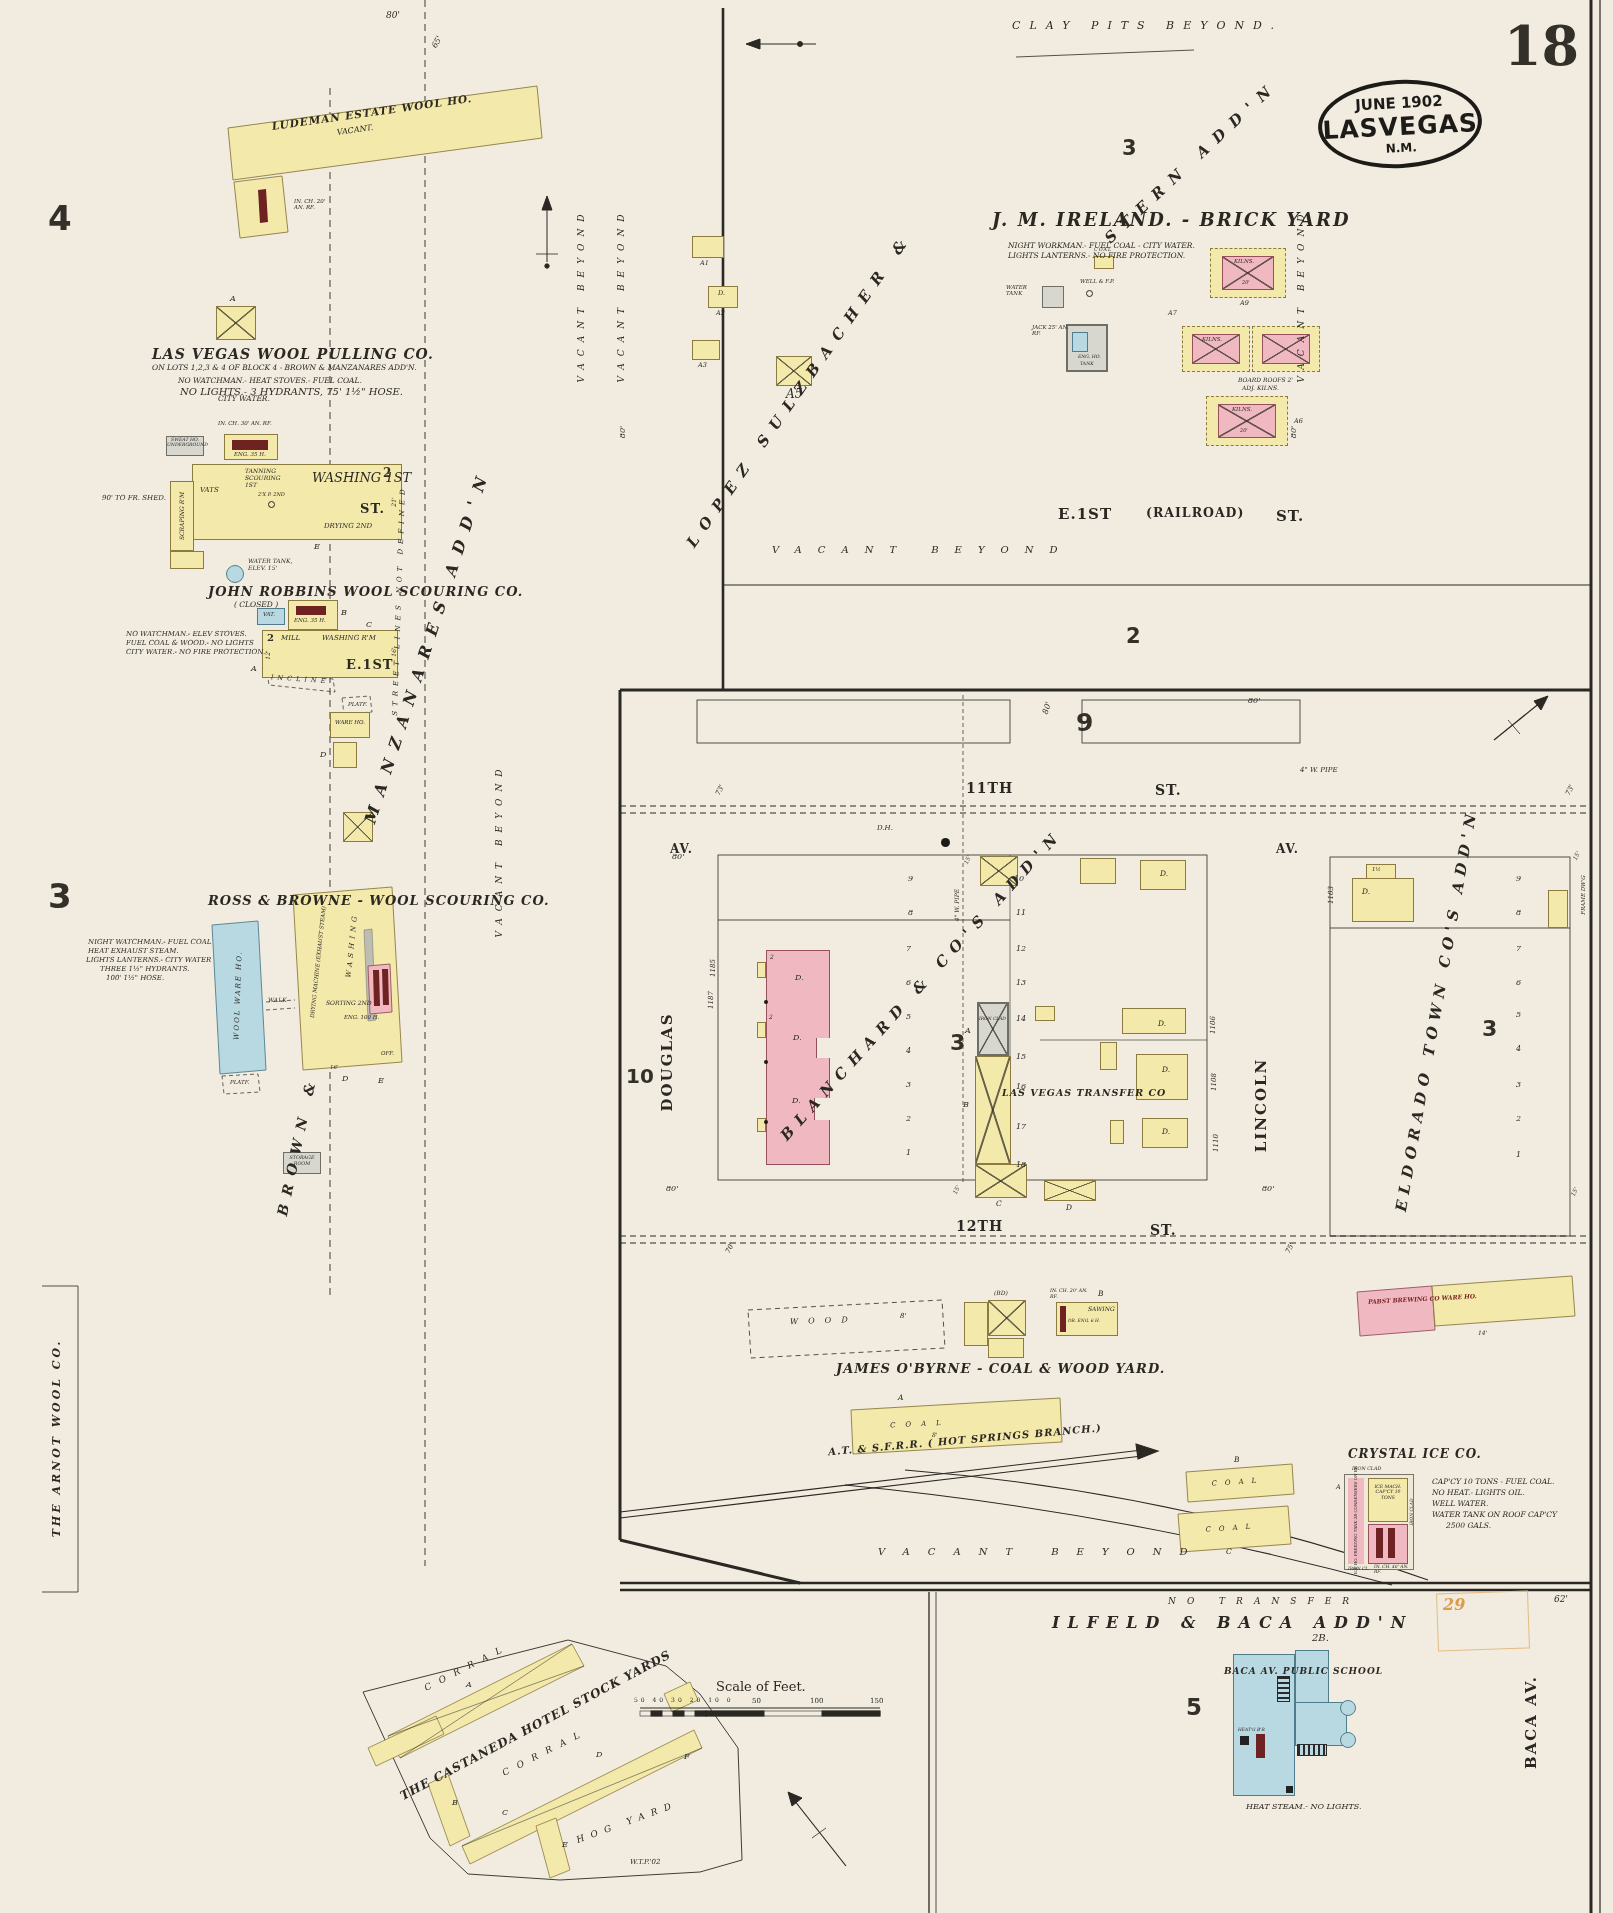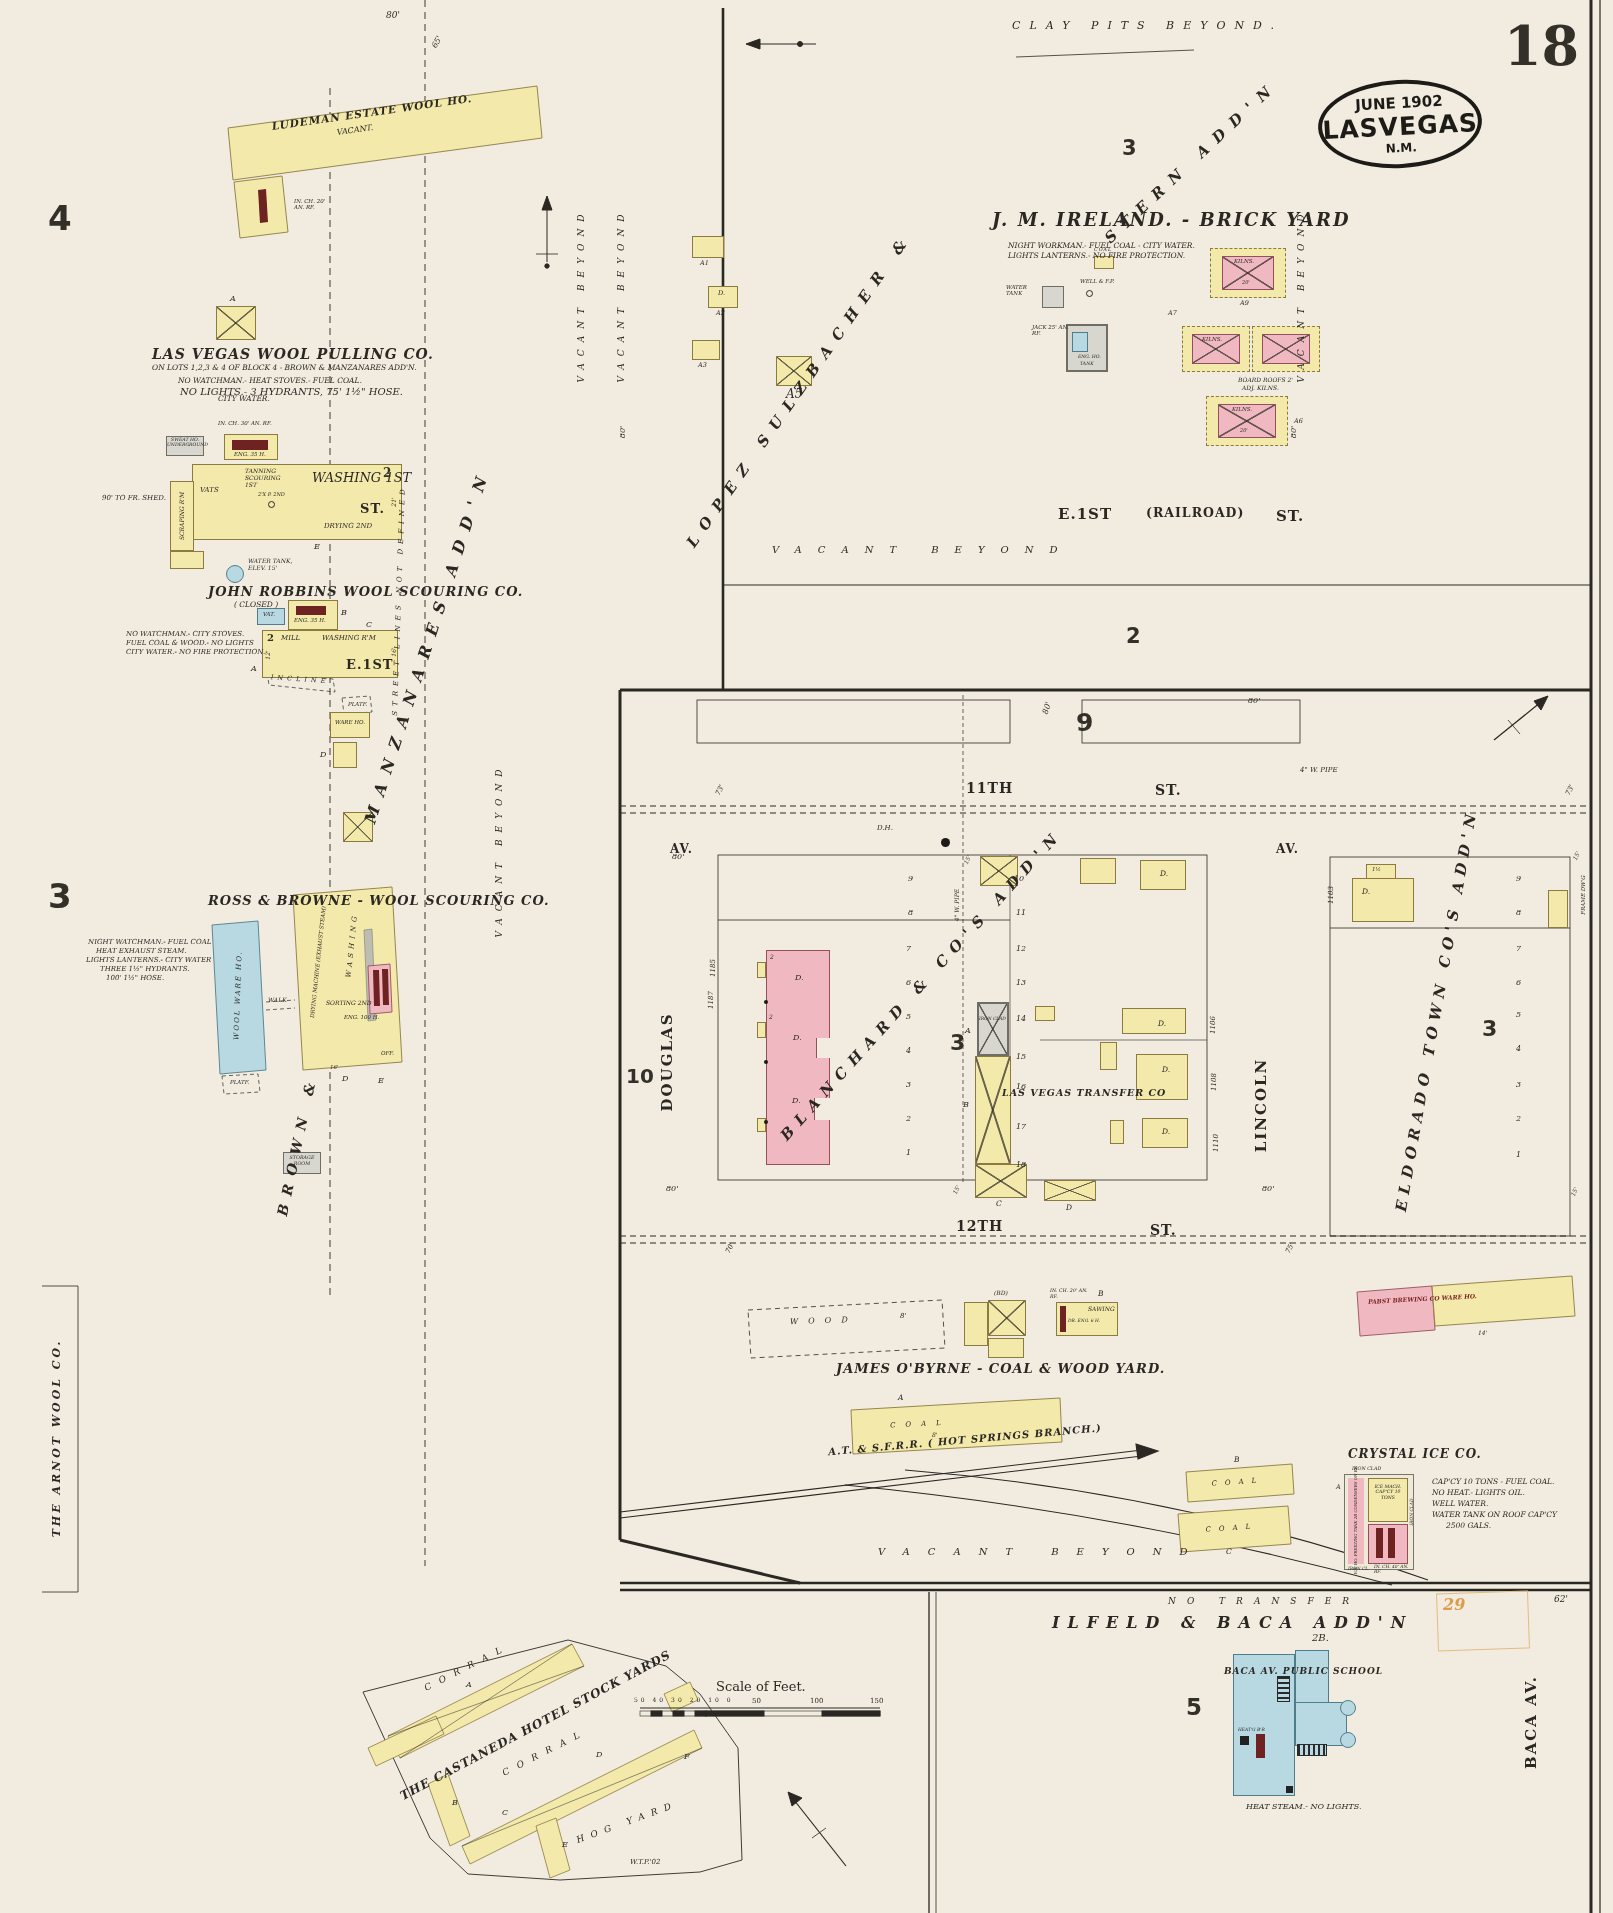--- a/index.html
+++ b/index.html
@@ -197,21 +197,21 @@
 <div class="t w" style="left:248px;top:558px;font-size:6px;width:58px;">WATER TANK, ELEV. 15'</div>
 
 <div class="t st" style="left:208px;top:585px;font-size:13px;font-style:italic;">JOHN ROBBINS WOOL SCOURING CO.</div>
 <div class="t" style="left:234px;top:601px;font-size:7.5px;">( CLOSED )</div>
 <div class="bldg bb" style="left:257px;top:608px;width:28px;height:17px;"></div>
 <div class="t" style="left:263px;top:611px;font-size:5.5px;">VAT.</div>
 <div class="bldg yb" style="left:288px;top:600px;width:50px;height:30px;"></div>
 <div class="bldg dr" style="left:296px;top:606px;width:30px;height:9px;"></div>
 <div class="t" style="left:294px;top:617px;font-size:5.5px;">ENG. 35 H.</div>
 <div class="t" style="left:341px;top:608px;font-size:8px;">B</div>
-<div class="t" style="left:126px;top:630px;font-size:7px;">NO WATCHMAN.- CITY STOVES.</div>
+<div class="t" style="left:126px;top:630px;font-size:7px;">NO WATCHMAN.- ELEV STOVES.</div>
 <div class="t" style="left:126px;top:639px;font-size:7px;">FUEL COAL &amp; WOOD.- NO LIGHTS</div>
 <div class="t" style="left:126px;top:648px;font-size:7px;">CITY WATER.- NO FIRE PROTECTION.</div>
 <div class="bldg yb" style="left:262px;top:630px;width:136px;height:48px;"></div>
 <div class="bn" style="left:267px;top:632px;font-size:10px;font-family:'DejaVu Serif',serif;">2</div>
 <div class="t" style="left:281px;top:634px;font-size:7px;">MILL</div>
 <div class="t" style="left:322px;top:634px;font-size:7px;">WASHING R'M</div>
 <div class="t" style="left:366px;top:620px;font-size:8px;">C</div>
 <div class="t" style="left:251px;top:664px;font-size:8px;">A</div>
 <div class="t" style="left:268px;top:655px;font-size:6px;transform:translate(-50%,-50%) rotate(-90deg);">12'</div>
 <div class="t" style="left:394px;top:652px;font-size:6px;transform:translate(-50%,-50%) rotate(-90deg);">16'</div>
@@ -232,21 +232,21 @@
 <div class="t" style="left:621px;top:295px;font-size:9px;letter-spacing:7px;transform:translate(-50%,-50%) rotate(-90deg);">VACANT BEYOND</div>
 <div class="t" style="left:1301px;top:295px;font-size:9px;letter-spacing:7px;transform:translate(-50%,-50%) rotate(-90deg);">VACANT BEYOND</div>
 <div class="t" style="left:623px;top:432px;font-size:8px;transform:translate(-50%,-50%) rotate(-90deg);">80'</div>
 <div class="t" style="left:1294px;top:432px;font-size:8px;transform:translate(-50%,-50%) rotate(-90deg);">80'</div>
 <div class="t st" style="left:297px;top:1145px;font-size:14px;letter-spacing:9px;font-style:italic;transform:translate(-50%,-50%) rotate(-78deg);">BROWN &amp;</div>
 <div class="bn" style="left:48px;top:876px;font-size:34px;">3</div>
 <div class="t st" style="left:57px;top:1438px;font-size:11px;letter-spacing:3px;font-style:italic;transform:translate(-50%,-50%) rotate(-90deg);">THE ARNOT WOOL CO.</div>
 
 <div class="t st" style="left:208px;top:894px;font-size:13px;font-style:italic;">ROSS &amp; BROWNE - WOOL SCOURING CO.</div>
 <div class="t" style="left:88px;top:938px;font-size:7px;">NIGHT WATCHMAN.- FUEL COAL</div>
-<div class="t" style="left:88px;top:947px;font-size:7px;margin-left:8px;">HEAT EXHAUST STEAM.</div>
+<div class="t" style="left:88px;top:947px;font-size:7px;">HEAT EXHAUST STEAM.</div>
 <div class="t" style="left:86px;top:956px;font-size:7px;">LIGHTS LANTERNS.- CITY WATER</div>
 <div class="t" style="left:100px;top:965px;font-size:7px;">THREE 1½" HYDRANTS.</div>
 <div class="t" style="left:106px;top:974px;font-size:7px;">100' 1½" HOSE.</div>
 <div class="t" style="left:238px;top:995px;font-size:7px;letter-spacing:2px;transform:translate(-50%,-50%) rotate(-88deg);">WOOL WARE HO.</div>
 <div class="t" style="left:230px;top:1079px;font-size:5.5px;">PLATF.</div>
 <div class="t" style="left:268px;top:997px;font-size:6px;">WALK</div>
 <div class="t" style="left:318px;top:962px;font-size:5.5px;transform:translate(-50%,-50%) rotate(-84deg);">DRYING MACHINE (EXHAUST STEAM)</div>
 <div class="t" style="left:352px;top:945px;font-size:7px;letter-spacing:4px;transform:translate(-50%,-50%) rotate(-84deg);">WASHING</div>
 <div class="t" style="left:326px;top:1000px;font-size:6px;">SORTING 2ND</div>
 <div class="t" style="left:344px;top:1014px;font-size:5.5px;">ENG. 100 H.</div>

